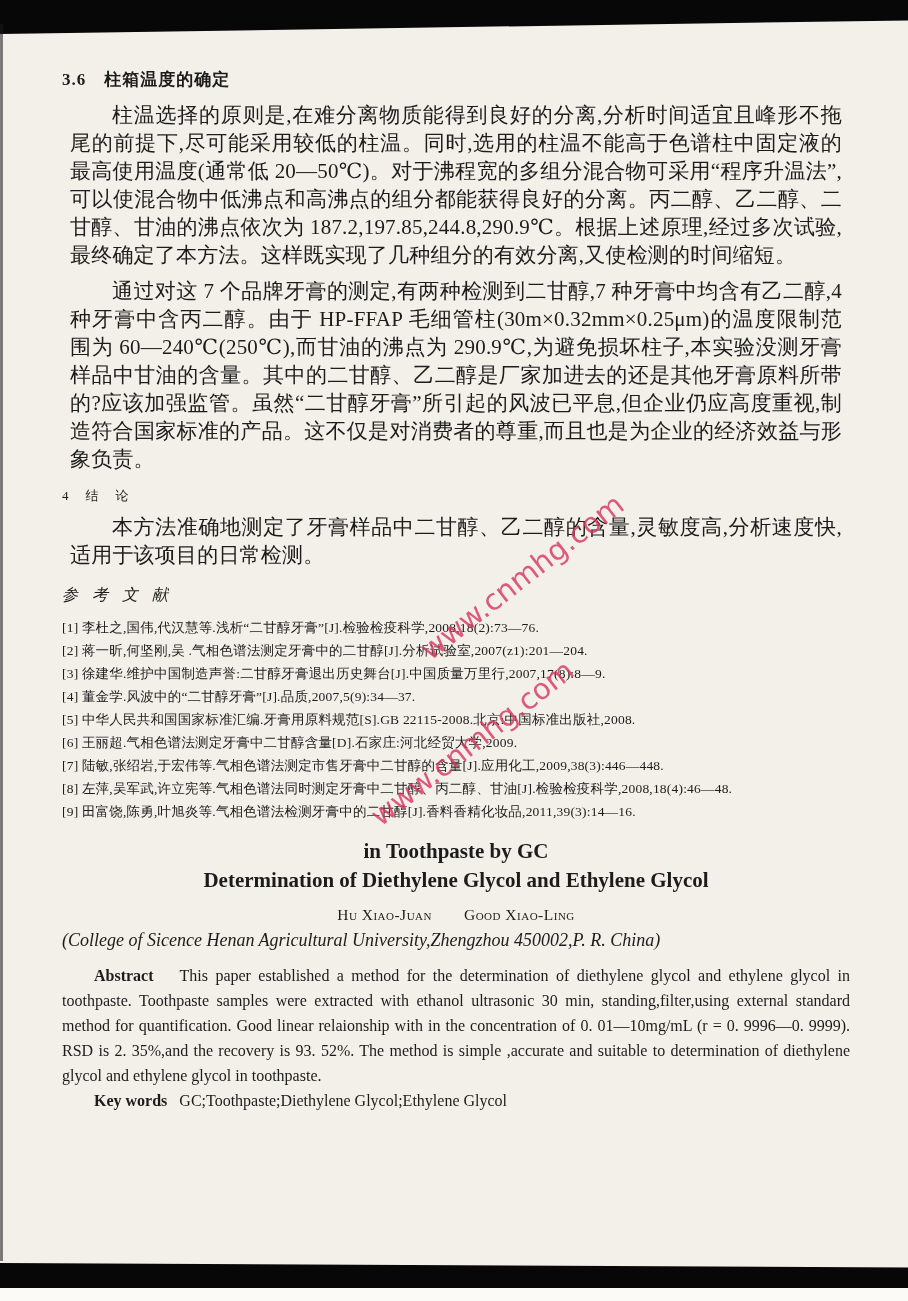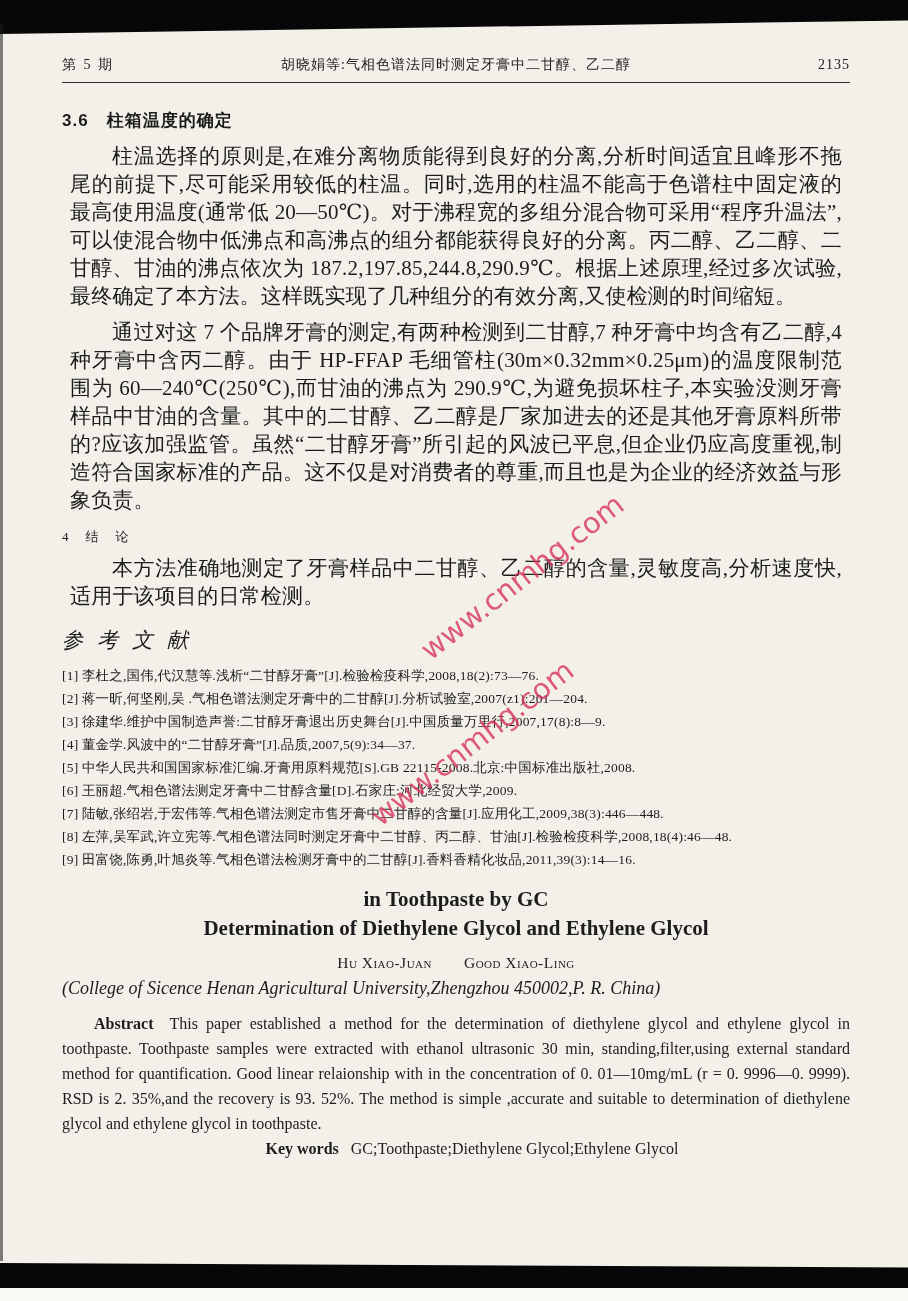--- a/index.html
+++ b/index.html
@@ -24,72 +24,67 @@
 
   .header{
     display:flex;align-items:baseline;
     border-bottom:1.6px solid #2c2c2c;padding-bottom:8px;font-size:14px;
   }
   .h-issue{width:92px;letter-spacing:2px;}
   .h-title{flex:1;text-align:center;letter-spacing:1px;}
   .h-page{width:92px;text-align:right;letter-spacing:1px;}
 
   .sec-heading{
-    font-family:Liberation Sans, sans-serif;
-    font-size:17px;font-weight:bold;margin:26px 0 10px;letter-spacing:1px;
+    font-family:Liberation Serif, serif;
+    font-size:17px;font-weight:bold;margin:12px 0 10px;letter-spacing:1px;
   }
   .body-p{
     font-size:21px;line-height:28px;text-align:justify;text-indent:2em;
     margin:8px;letter-spacing:.2px;
   }
   .sec4-heading{
     font-size:13px;font-weight:normal;margin:14px 0 7px;letter-spacing:2px;
     font-family:"Liberation Serif",serif;
   }
   .refs-heading{
     font-family:"DejaVu Serif","Liberation Serif",serif;
     font-style:italic;font-weight:normal;
-    font-size:21px;letter-spacing:14px;margin:16px 0 10px;
+    font-size:16px;letter-spacing:14px;margin:16px 0 10px;
   }
   .refs{margin:0;}
   .ref-item{
     font-size:13.5px;line-height:23px;margin:0;letter-spacing:.2px;
     white-space:nowrap;overflow:hidden;
   }
   .en-title{margin:14px 0 0;text-align:center;font-size:21px;line-height:29px;font-weight:bold;}
   .en-title span{display:block;}
   .authors{margin-top:10px;text-align:center;font-variant:small-caps;font-size:15.5px;letter-spacing:.5px;}
   .affil{margin-top:4px;text-align:left;font-style:italic;font-size:18px;}
   .abstract{margin:12px 0 0;font-size:16px;line-height:25px;text-align:justify;text-indent:2em;}
-  .abstract b{margin-right:16px;}
-  .keywords{margin:4px 0 8px;font-size:16px;text-indent:2em;text-align:center;}
+  .abstract b{margin-right:26px;}
+  .keywords{margin:4px 0 8px;font-size:16px;text-indent:2em;}
   .keywords b{margin-right:12px;}
 
   .watermark{
     position:absolute;color:#d8345f;opacity:.8;font-size:29px;
     font-family:"DejaVu Sans","Liberation Sans",sans-serif;
     transform:rotate(-38deg);pointer-events:none;white-space:nowrap;
   }
   .wm1{left:398px;top:560px;}
   .wm2{left:348px;top:726px;}
 </style>
 </head>
 <body>
 
 <div class="page">
   <div class="bar-top"></div>
   <div class="edge-left"></div>
 
   <div class="content">
 
-    <div class="header">
-      <span class="h-issue">第 5 期</span>
-      <span class="h-title">胡晓娟等:气相色谱法同时测定牙膏中二甘醇、乙二醇</span>
-      <span class="h-page">2135</span>
-    </div>
 
     <h3 class="sec-heading">3.6　柱箱温度的确定</h3>
 
     <div>
         <p class="body-p">柱温选择的原则是,在难分离物质能得到良好的分离,分析时间适宜且峰形不拖尾的前提下,尽可能采用较低的柱温。同时,选用的柱温不能高于色谱柱中固定液的最高使用温度(通常低 20—50℃)。对于沸程宽的多组分混合物可采用“程序升温法”,可以使混合物中低沸点和高沸点的组分都能获得良好的分离。丙二醇、乙二醇、二甘醇、甘油的沸点依次为 187.2,197.85,244.8,290.9℃。根据上述原理,经过多次试验,最终确定了本方法。这样既实现了几种组分的有效分离,又使检测的时间缩短。</p>
         <p class="body-p">通过对这 7 个品牌牙膏的测定,有两种检测到二甘醇,7 种牙膏中均含有乙二醇,4 种牙膏中含丙二醇。由于 HP-FFAP 毛细管柱(30m×0.32mm×0.25μm)的温度限制范围为 60—240℃(250℃),而甘油的沸点为 290.9℃,为避免损坏柱子,本实验没测牙膏样品中甘油的含量。其中的二甘醇、乙二醇是厂家加进去的还是其他牙膏原料所带的?应该加强监管。虽然“二甘醇牙膏”所引起的风波已平息,但企业仍应高度重视,制造符合国家标准的产品。这不仅是对消费者的尊重,而且也是为企业的经济效益与形象负责。</p>
       </div>
 
     <h3 class="sec4-heading">4　结　论</h3>
     <p class="body-p">本方法准确地测定了牙膏样品中二甘醇、乙二醇的含量,灵敏度高,分析速度快,适用于该项目的日常检测。</p>

